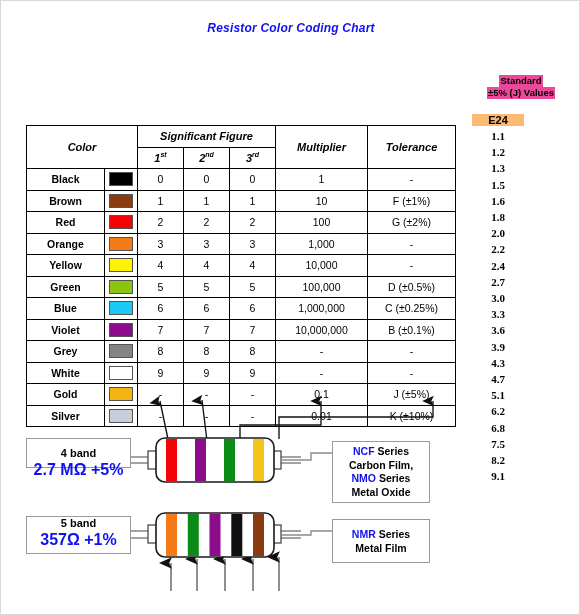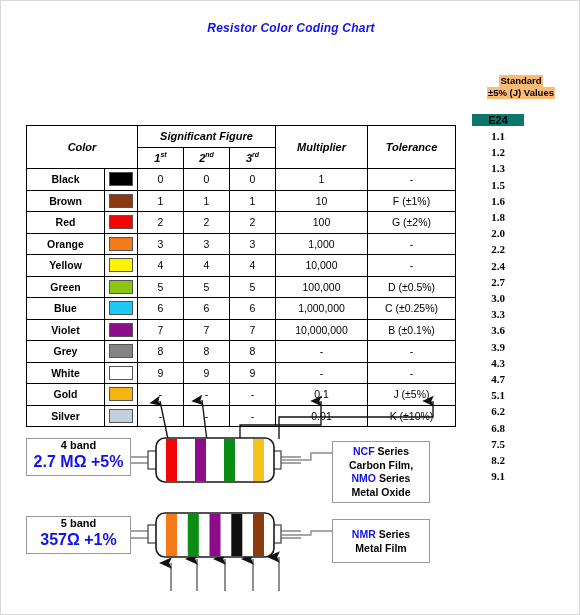--- a/index.html
+++ b/index.html
@@ -25,27 +25,27 @@
     letter-spacing:.2px;
   }
 
   
   #std-header{
     position:absolute;top:74px;left:462px;width:116px;
     text-align:center;
     font-size:9.5px;font-weight:bold;color:#000;
     line-height:12px;
   }
-  #std-header span{background:#fdba74;padding:0 1px;display:inline-block;}
+  #std-header span{background:#ec4899;padding:0 1px;display:inline-block;}
 
   #e24-title{
     position:absolute;top:113px;left:462px;width:70px;
     text-align:center;font-size:11px;font-weight:bold;color:#000;
   }
-  #e24-title span{background:#0f766e;padding:0 16px;}
+  #e24-title span{background:#fdba74;padding:0 16px;}
 
   #e24-list{
     position:absolute;top:127px;left:462px;width:70px;
     text-align:center;
   }
   #e24-list div{
     font-size:11px;color:#000;line-height:16.2px;
     font-family:"Liberation Serif", serif;
     font-weight:bold;
   }
@@ -323,21 +323,21 @@
 
     <g stroke="#6a6a6a" stroke-width="1.5" fill="none" marker-end="url(#arw)">
       <path d="M170,590 L170,562"></path>
       <path d="M196,590 L196,558"></path>
       <path d="M224,590 L224,558"></path>
       <path d="M252,590 L252,558"></path>
       <path d="M278,590 L278,556"></path>
     </g>
   </svg>
 
-  <div class="res-label" id="label-4band" style="left:25px;top:437px;width:105px;height:38px;padding-top:0;">
+  <div class="res-label" id="label-4band" style="left:25px;top:437px;width:105px;height:30px;padding-top:8px;">
     <span class="l1">4 band</span>
     <span class="l2">2.7 MΩ +5%</span>
   </div>
 
   <svg width="580" height="615" class="nolines">
 
     <line x1="130" y1="456" x2="152" y2="456" stroke="#8c8c8c" stroke-width="1.6"></line>
     <line x1="130" y1="462" x2="152" y2="462" stroke="#8c8c8c" stroke-width="1.6"></line>
     <rect x="147" y="450" width="12" height="18" fill="#fff" stroke="#4a4a4a" stroke-width="1.3"></rect>
     <line x1="277" y1="456" x2="300" y2="456" stroke="#8c8c8c" stroke-width="1.6"></line>

